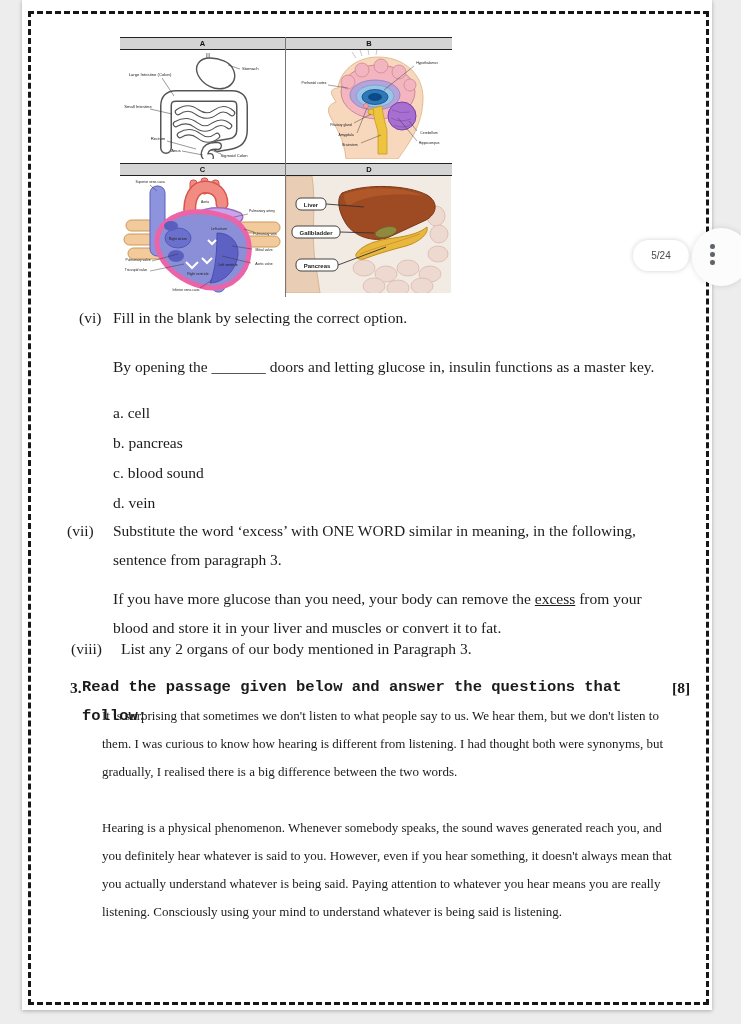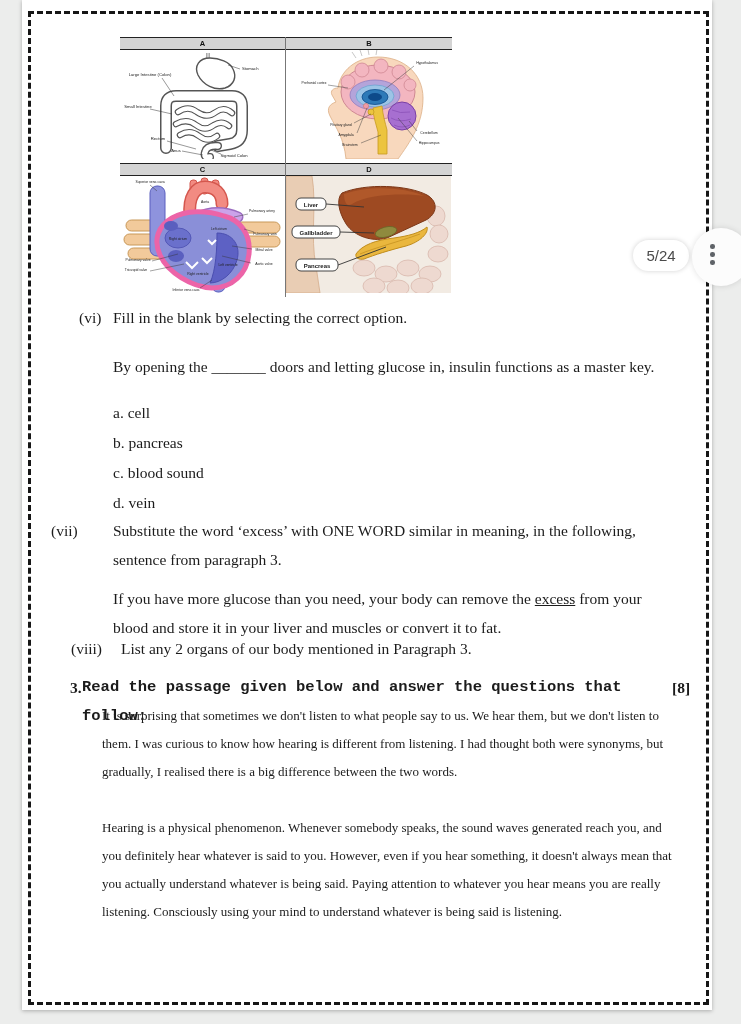--- a/index.html
+++ b/index.html
@@ -7,21 +7,21 @@
 
   
   .watermark-clip{position:absolute;top:0;left:170px;width:440px;height:5px;overflow:hidden;z-index:5;}
   .watermark-clip span{display:block;margin-top:-12px;font-family:"Liberation Sans",sans-serif;
     font-size:13.5px;font-weight:600;color:#5f6368;text-align:center;letter-spacing:.3px;}
   .page{position:absolute;left:22px;top:0;width:690px;height:1010px;background:#ffffff;
     box-shadow:0 1px 4px rgba(0,0,0,.28);}
   .dashed-frame{position:absolute;left:6px;top:11px;right:3px;bottom:5px;border:3px dashed #161616;}
   .page-pill{position:absolute;left:633px;top:240px;width:56px;height:31px;background:#fff;
     border-radius:16px;box-shadow:0 0 5px rgba(0,0,0,.18);display:flex;align-items:center;justify-content:center;
-    font-family:"Liberation Sans",sans-serif;font-size:15px;color:#4a4a4a;z-index:6;}
+    font-family:"Liberation Sans",sans-serif;font-size:10px;color:#4a4a4a;z-index:6;}
   .fab{position:absolute;left:692px;top:228px;width:58px;height:58px;border-radius:50%;background:#fcfcfc;
     box-shadow:0 0 6px rgba(0,0,0,.12);z-index:6;}
   .fab .dots{position:absolute;left:18px;top:16px;display:flex;flex-direction:column;gap:3.5px;}
   .fab .dots i{width:4.5px;height:4.5px;border-radius:50%;background:#5f6368;}
 
   
   .fig{position:absolute;left:98px;top:37px;width:332px;}
   .fig-row{display:flex;}
   .fig-cell{width:166px;box-sizing:border-box;}
   .fig-cell.left{border-right:1px solid #777;}
@@ -258,21 +258,21 @@
       <div style="margin-top:17px;line-height:30px;">
         <div>a. cell</div>
         <div>b. pancreas</div>
         <div>c. blood sound</div>
         <div>d. vein</div>
       </div>
     </div>
   </div>
 
   <div class="qrow" style="top:516px;left:0;width:690px;">
-    <span class="qnum" style="left:29px;">(vii)</span>
+    <span class="qnum" style="left:45px;">(vii)</span>
     <div class="qbody" style="left:91px;width:545px;">
       <div>Substitute the word ‘excess’ with ONE WORD similar in meaning, in the following, sentence from paragraph 3.</div>
       <div style="margin-top:10px;width:558px;"><span>If you have more glucose than you need, your body can remove the </span><span class="bu">excess</span><span> from your blood and store it in your liver and muscles or convert it to fat.</span></div>
     </div>
   </div>
 
   <div class="qrow" style="top:634px;left:0;width:690px;">
     <span class="qnum" style="left:49px;">(viii)</span>
     <div class="qbody" style="left:99px;width:560px;">List any 2 organs of our body mentioned in Paragraph 3.</div>
   </div>

